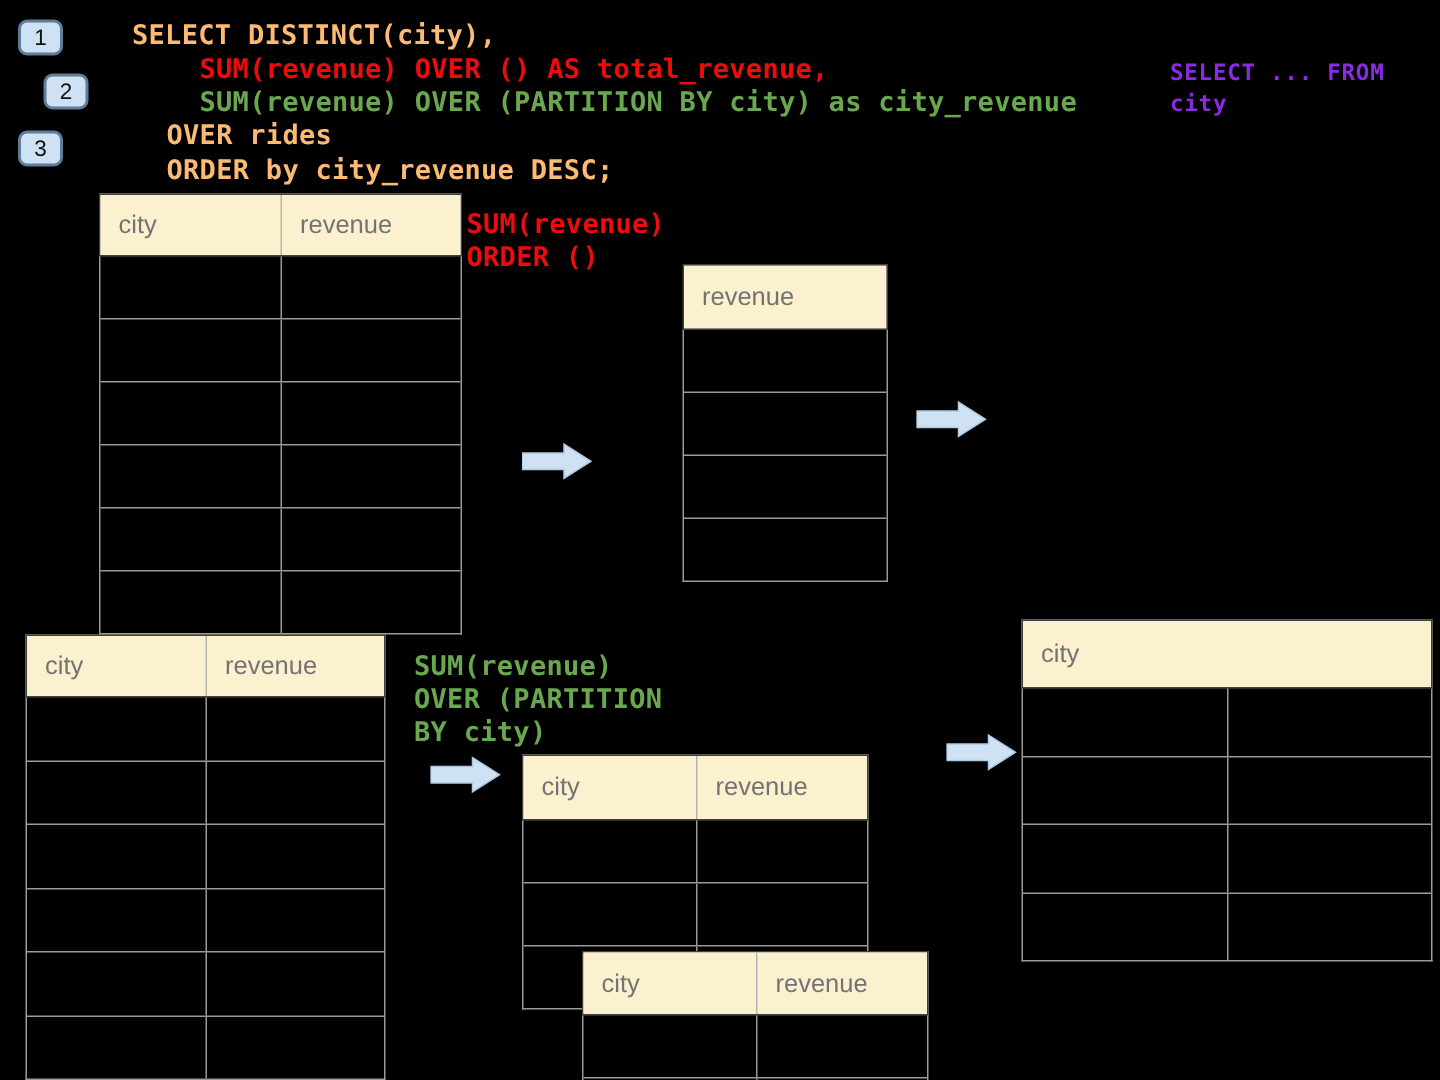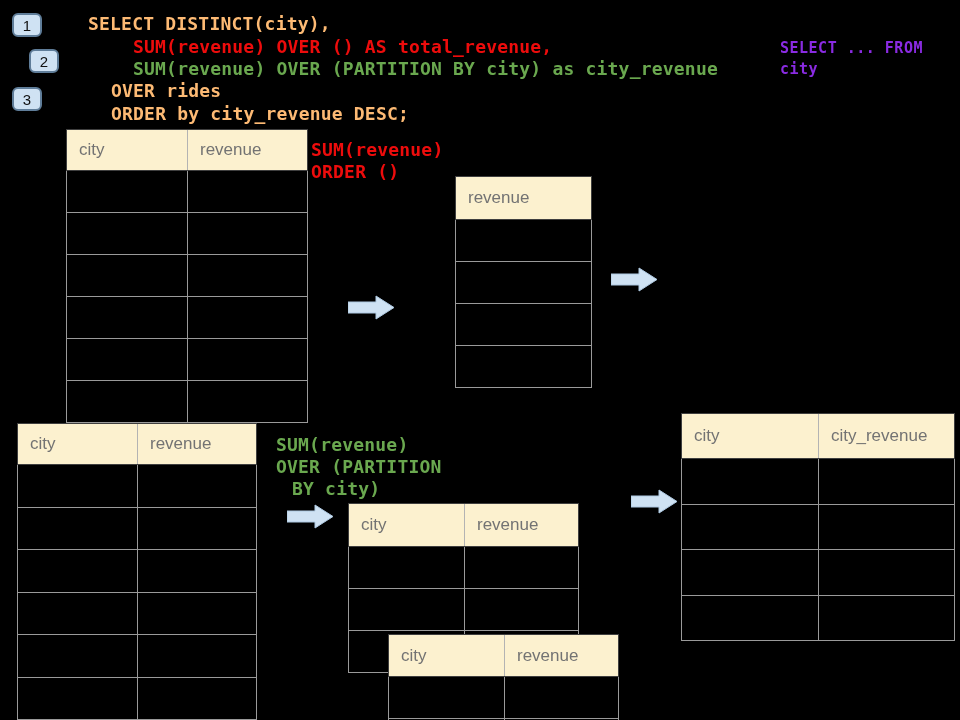--- a/index.html
+++ b/index.html
@@ -122,21 +122,21 @@
 <div class="code-line purple" style="left:111px;top:103px">ORDER by city_revenue DESC;</div>
 
 <div class="note-line" style="left:752px;top:38px">SELECT ... FROM</div>
 <div class="note-line" style="left:752px;top:59px">city</div>
 
 <div class="code-line red" style="left:311px;top:139px">SUM(revenue)</div>
 <div class="code-line red" style="left:311px;top:161px">ORDER ()</div>
 
 <div class="code-line green" style="left:276px;top:434px">SUM(revenue)</div>
 <div class="code-line green" style="left:276px;top:456px">OVER (PARTITION</div>
-<div class="code-line green" style="left:292px;top:478px">BY city)</div>
+<div class="code-line green" style="left:276px;top:478px">BY city)</div>
 
 <div class="tbl t1">
   <div class="thead">
     <div class="th">city</div>
     <div class="th">revenue</div>
   </div>
   <div class="tbody">
     <div class="tr">
         <div class="td"></div>
         <div class="td"></div>
@@ -251,21 +251,20 @@
     <div class="tr">
         <div class="td"></div>
         <div class="td"></div>
       </div>
   </div>
 </div>
 
 <div class="tbl t6">
   <div class="thead">
     <div class="th">city</div>
-    <div class="th">city_revenue</div>
   </div>
   <div class="tbody">
     <div class="tr">
         <div class="td"></div>
         <div class="td"></div>
       </div>
     <div class="tr">
         <div class="td"></div>
         <div class="td"></div>
       </div>

